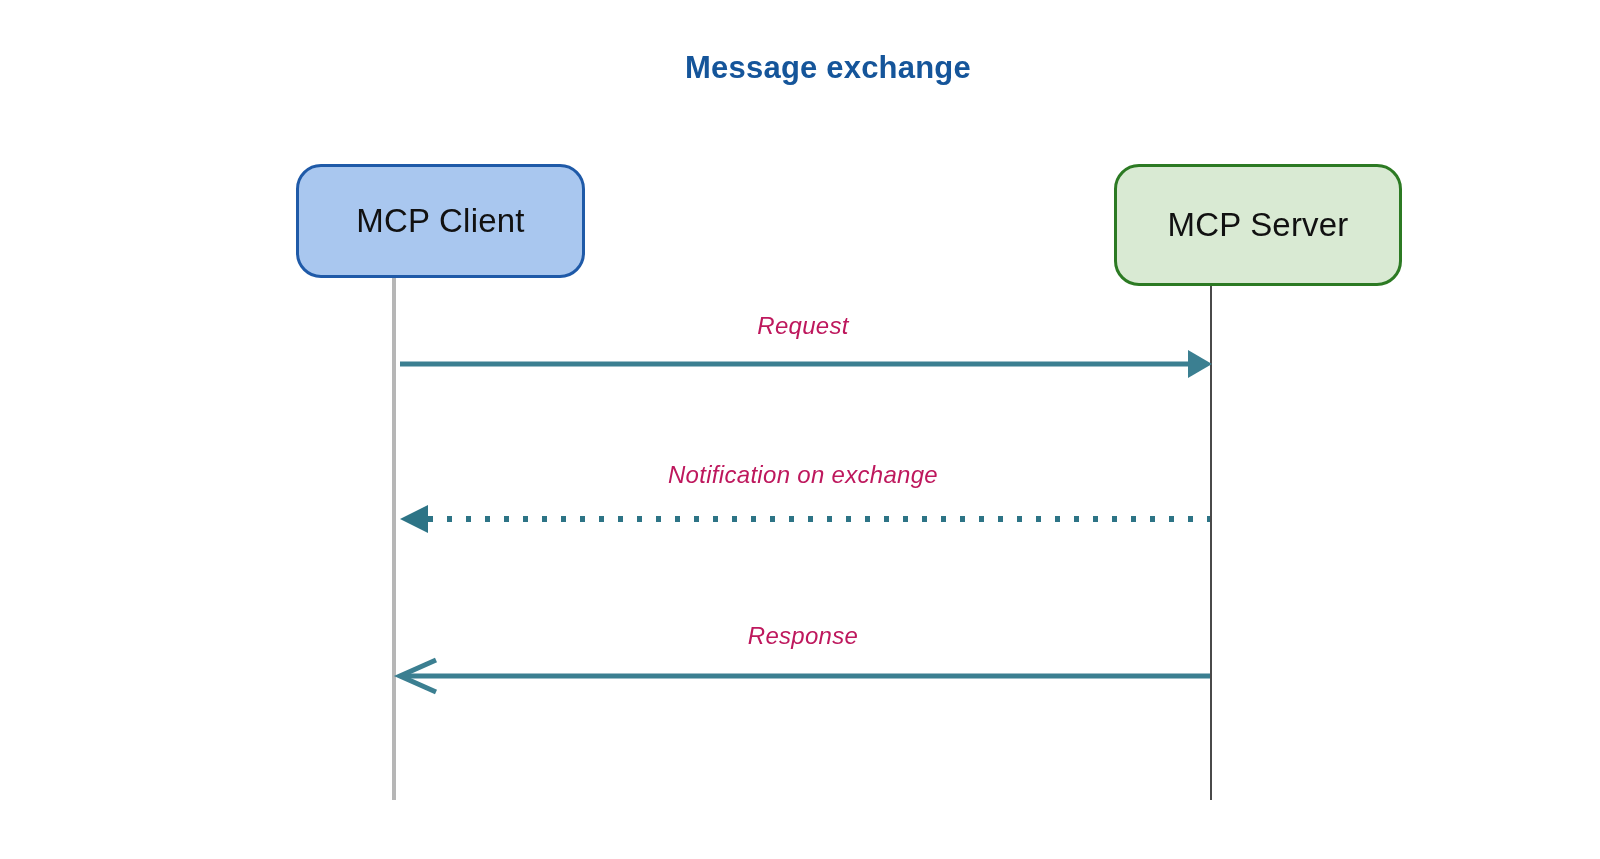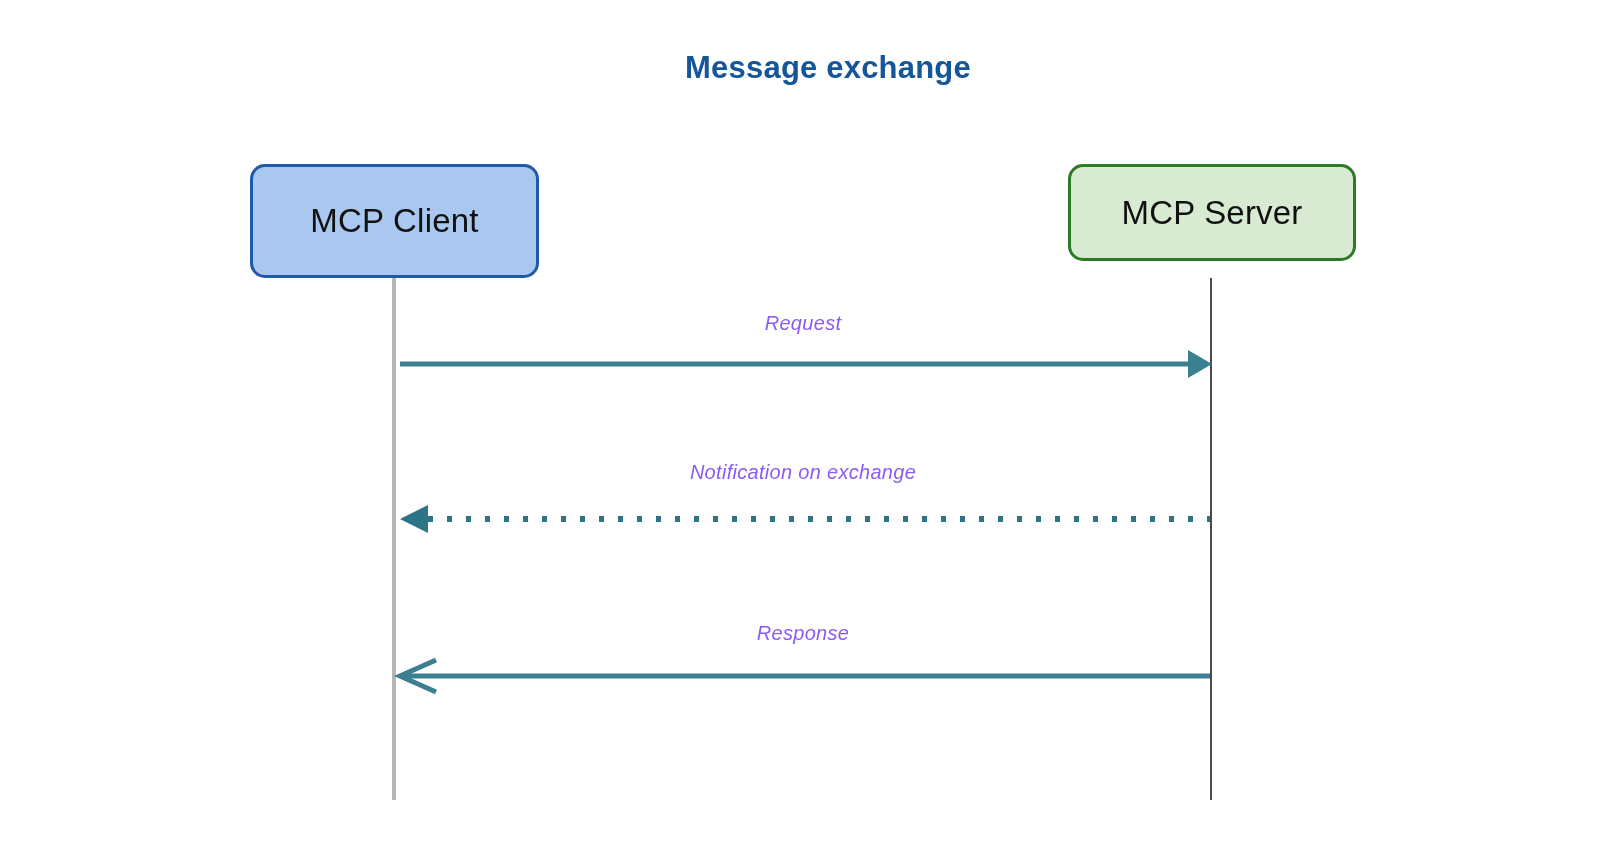--- a/index.html
+++ b/index.html
@@ -35,24 +35,25 @@
     color: #15559a;
     letter-spacing: 0.2px;
     font-family: "Liberation Sans", sans-serif;
     padding-left: 28px;
   }
 
   
   .participant {
     position: absolute;
     box-sizing: border-box;
-    border-radius: 15px;
+    border-radius: 25px;
     display: flex;
     align-items: center;
     justify-content: center;
+    margin-left: 46px;
   }
   .participant-label {
     font-size: 33px;
     color: #111111;
     font-weight: 400;
     font-family: "Liberation Sans", sans-serif;
     letter-spacing: 0.2px;
   }
 
   #participant-client {
@@ -60,21 +61,21 @@
     top: 164px;
     width: 289px;
     height: 114px;
     background: #a9c7ef;
     border: 3px solid #1f5aa8;
   }
   #participant-server {
     left: 1068px;
     top: 164px;
     width: 288px;
-    height: 97px;
+    height: 122px;
     background: #d9ead3;
     border: 3px solid #2c7a23;
   }
 
   
   .lifeline {
     position: absolute;
   }
   #lifeline-client {
     left: 392px;
@@ -88,22 +89,22 @@
     top: 278px;
     width: 2px;
     height: 522px;
     background: #4a4a4a;
   }
 
   
   .msg-label {
     position: absolute;
     font-style: italic;
-    font-size: 20px;
-    color: #8b5cf6;
+    font-size: 24px;
+    color: #be185d;
     white-space: nowrap;
     font-family: "Liberation Sans", sans-serif;
     text-align: center;
     letter-spacing: 0.3px;
   }
   #label-request      { left: 0;   top: 312px; width: 1600px; }
   #label-notification { left: 0;   top: 461px; width: 1600px; }
   #label-response     { left: 0;   top: 622px; width: 1600px; }
 
   .msg-label span { display: inline-block; transform: translateX(3px); }

